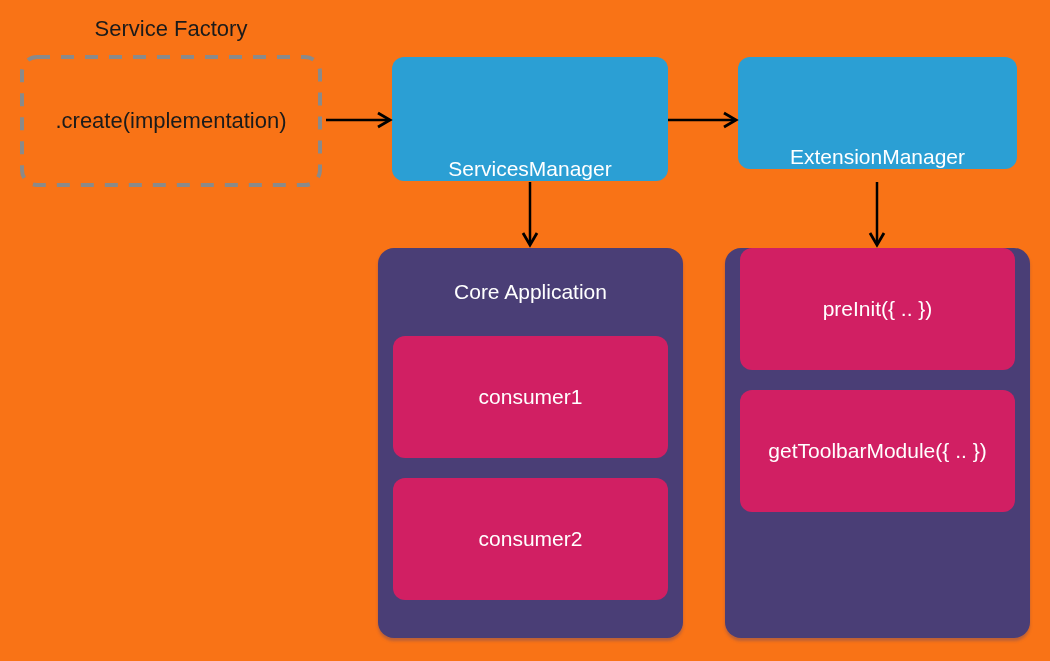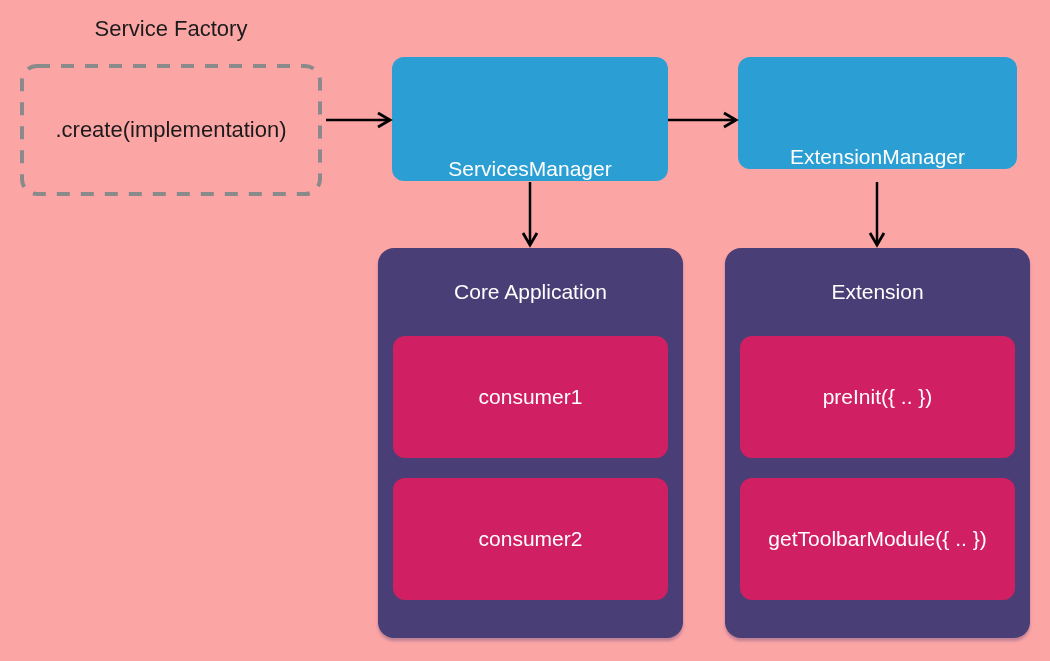--- a/index.html
+++ b/index.html
@@ -1,33 +1,33 @@
 <!DOCTYPE html>
 <html style="--c-blue: #2B9FD4; --c-purple: #4A3E76; --c-pink: #D11F63; --c-dash_gray: #8A8A8A; --c-arrow: #000000; --c-text_dark: #1B1B1B; --c-text_light: #FFFFFF;"><head>
 <meta charset="utf-8">
 <style>
   html, body { margin: 0; padding: 0; background: #ffffff; }
   .canvas {
     position: relative;
     width: 1050px;
     height: 661px;
-    background: #fca5a5;
+    background: #f97316;
     font-family: "Liberation Sans", sans-serif;
     overflow: hidden;
   }
   .factory-label {
     position: absolute;
     left: 20px; top: 16px; width: 302px;
     text-align: center;
     font-size: 22px;
     color: var(--c-text_dark, #1b1b1b);
   }
   .dashed-box {
     position: absolute;
-    left: 20px; top: 64px; width: 302px; height: 132px;
+    left: 20px; top: 55px; width: 302px; height: 132px;
   }
   .dashed-box svg { position: absolute; left: 0; top: 0; }
   .dashed-box .method-text {
     position: absolute; left: 0; top: 0; right: 0; bottom: 0;
     display: flex; align-items: center; justify-content: center;
     font-size: 22px;
     color: var(--c-text_dark, #1b1b1b);
   }
   .box-blue {
     position: absolute;
@@ -97,21 +97,20 @@
     <span>ExtensionManager</span>
   </div>
 
   <div class="box-purple" id="core-application">
     <div class="purple-title">Core Application</div>
     <div class="pink-item">consumer1</div>
     <div class="pink-item">consumer2</div>
   </div>
 
   <div class="box-purple" id="extension">
-    <div class="purple-title">Extension</div>
     <div class="pink-item">preInit({ .. })</div>
     <div class="pink-item">getToolbarModule({ .. })</div>
   </div>
 
   <svg class="arrows" width="1050" height="661" viewBox="0 0 1050 661">
     <g>
       <line x1="326" y1="120" x2="388" y2="120"></line>
       <path d="M378 113 L390 120 L378 127"></path>
     </g>
     <g>

